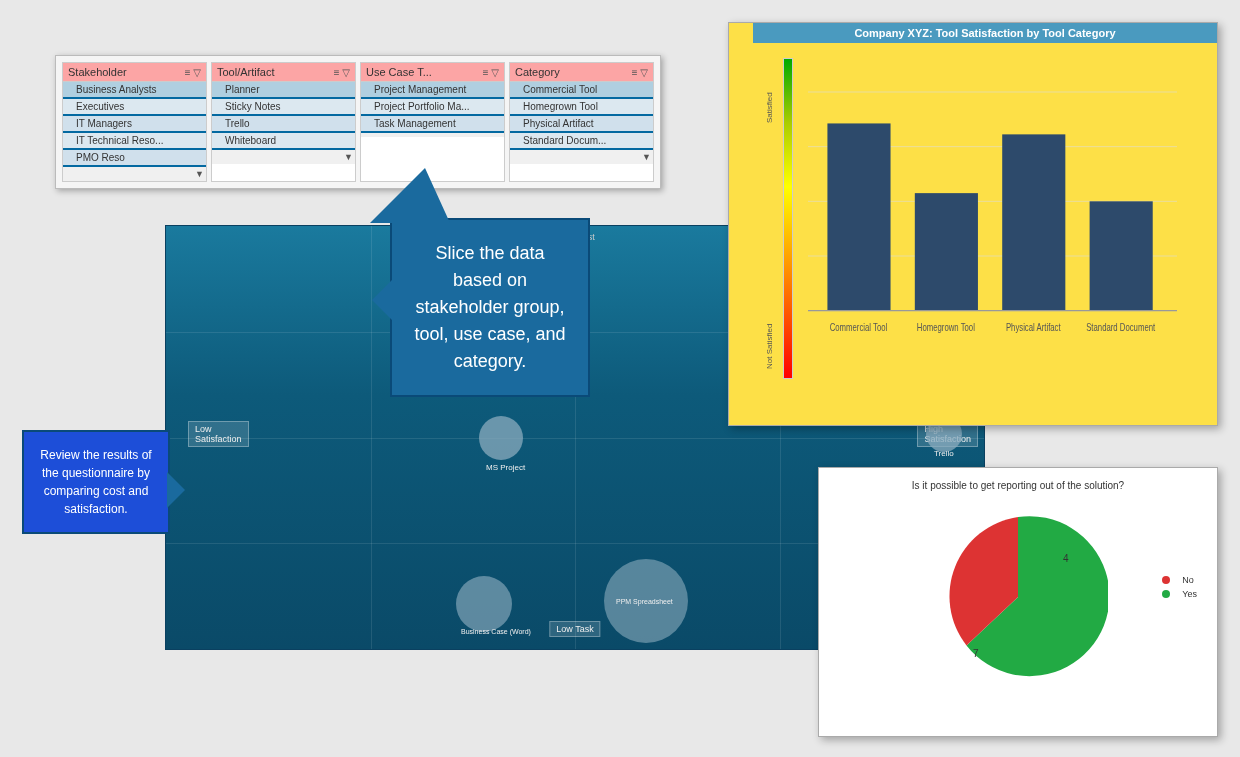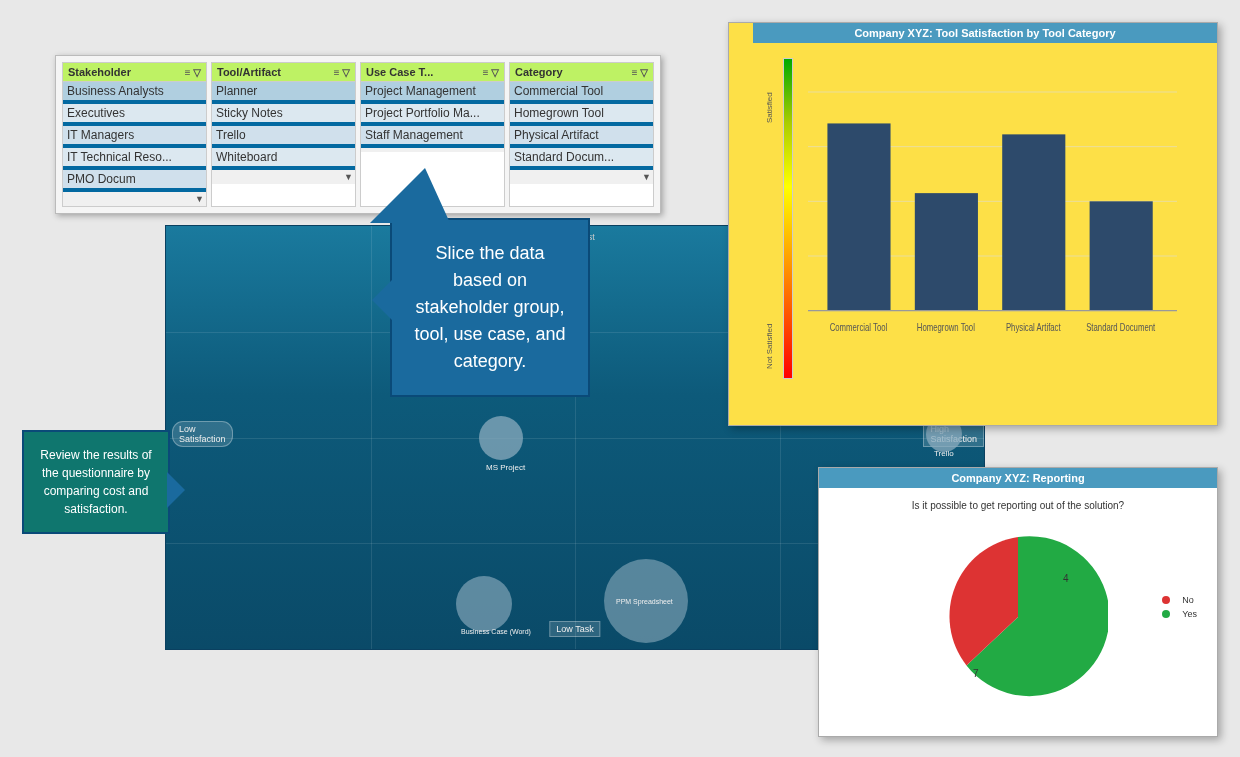--- a/index.html
+++ b/index.html
@@ -28,40 +28,40 @@
     .filter-column {
       width: 145px;
       border: 1px solid #ccc;
       background: #fff;
     }
     .filter-header {
       display: flex;
       align-items: center;
       justify-content: space-between;
       padding: 3px 5px;
-      background: #bef264;
+      background: #fca5a5;
       border-bottom: 1px solid #ccc;
       font-size: 11px;
-      font-weight: bold;
+      font-weight: normal;
       color: #333;
     }
     .filter-header-icons {
       display: flex;
       gap: 3px;
       color: #555;
       font-size: 10px;
     }
     .filter-items {
       list-style: none;
     }
     .filter-item {
-      padding: 2px 4px;
-      font-size: 12px;
+      padding: 2px 13px;
+      font-size: 10px;
       color: #333;
-      border-bottom: 4px solid #0369a1;
+      border-bottom: 2px solid #0369a1;
       background: #dce8f0;
       cursor: pointer;
     }
     .filter-item:nth-child(odd) { background: #d0e0ec; }
     .filter-item.selected { background: #b0cfe0; }
     .filter-scroll {
       display: flex;
       justify-content: flex-end;
       padding: 2px;
       background: #f0f0f0;
@@ -87,22 +87,22 @@
 
     
     .axis-box {
       position: absolute;
       background: rgba(255,255,255,0.15);
       border: 1px solid rgba(255,255,255,0.3);
       padding: 2px 6px;
       font-size: 9px;
       color: #eee;
     }
-    .box-low-sat { left: 6px; top: 195px; border-radius: 11px; }
-    .box-high-sat { right: 0; top: 195px; }
+    .box-low-sat { left: 22px; top: 195px; }
+    .box-high-sat { right: 6px; top: 195px; }
     .box-low-cost { bottom: 12px; left: 50%; transform: translateX(-50%); }
 
     
     .grid-h {
       position: absolute;
       width: 100%;
       height: 1px;
       background: rgba(255,255,255,0.1);
     }
     .grid-v {
@@ -137,21 +137,21 @@
       text-align: center;
       line-height: 1.5;
     }
 
     
     .left-callout {
       position: absolute;
       top: 430px;
       left: 22px;
       width: 148px;
-      background: #0f766e;
+      background: #1d4ed8;
       border: 2px solid #0a4a78;
       z-index: 25;
       padding: 14px 12px;
     }
     .left-callout::after {
       content: '';
       position: absolute;
       right: -35px;
       top: 40px;
       border: 18px solid transparent;
@@ -276,21 +276,21 @@
   <div class="filter-column">
     <div class="filter-header">
       <span>Stakeholder</span>
       <span class="filter-header-icons">≡ ▽</span>
     </div>
     <ul class="filter-items">
       <li class="filter-item selected">Business Analysts</li>
       <li class="filter-item">Executives</li>
       <li class="filter-item">IT Managers</li>
       <li class="filter-item">IT Technical Reso...</li>
-      <li class="filter-item">PMO Docum</li>
+      <li class="filter-item">PMO Reso</li>
     </ul>
     <div class="filter-scroll">
       <span class="scroll-arrow">▼</span>
     </div>
   </div>
 
   <div class="filter-column">
     <div class="filter-header">
       <span>Tool/Artifact</span>
       <span class="filter-header-icons">≡ ▽</span>
@@ -307,21 +307,21 @@
   </div>
 
   <div class="filter-column">
     <div class="filter-header">
       <span>Use Case T...</span>
       <span class="filter-header-icons">≡ ▽</span>
     </div>
     <ul class="filter-items">
       <li class="filter-item selected">Project Management</li>
       <li class="filter-item">Project Portfolio Ma...</li>
-      <li class="filter-item">Staff Management</li>
+      <li class="filter-item">Task Management</li>
     </ul>
     <div class="filter-scroll"></div>
   </div>
 
   <div class="filter-column">
     <div class="filter-header">
       <span>Category</span>
       <span class="filter-header-icons">≡ ▽</span>
     </div>
     <ul class="filter-items">
@@ -424,21 +424,20 @@
 
       <text x="52" y="205" font-size="8" fill="#555" text-anchor="middle">Commercial Tool</text>
       <text x="142" y="205" font-size="8" fill="#555" text-anchor="middle">Homegrown Tool</text>
       <text x="232" y="205" font-size="8" fill="#555" text-anchor="middle">Physical Artifact</text>
       <text x="322" y="205" font-size="8" fill="#555" text-anchor="middle">Standard Document</text>
     </svg>
   </div>
 </div>
 
 <div class="pie-chart-container">
-  <div class="chart-title-pie">Company XYZ: Reporting</div>
   <div class="pie-inner">
     <div class="pie-question">Is it possible to get reporting out of the solution?</div>
     <div class="pie-svg-wrap">
       <svg width="180" height="180" viewBox="0 0 180 180">
 
         <path d="M90,90 L90,10 A80,80 0 1,1 38.5,138.5 Z" fill="#22aa44"></path>
 
         <path d="M90,90 L38.5,138.5 A80,80 0 0,1 90,10 Z" fill="#dd3333"></path>
 
         <text x="135" y="55" font-size="10" fill="#333">4</text>

